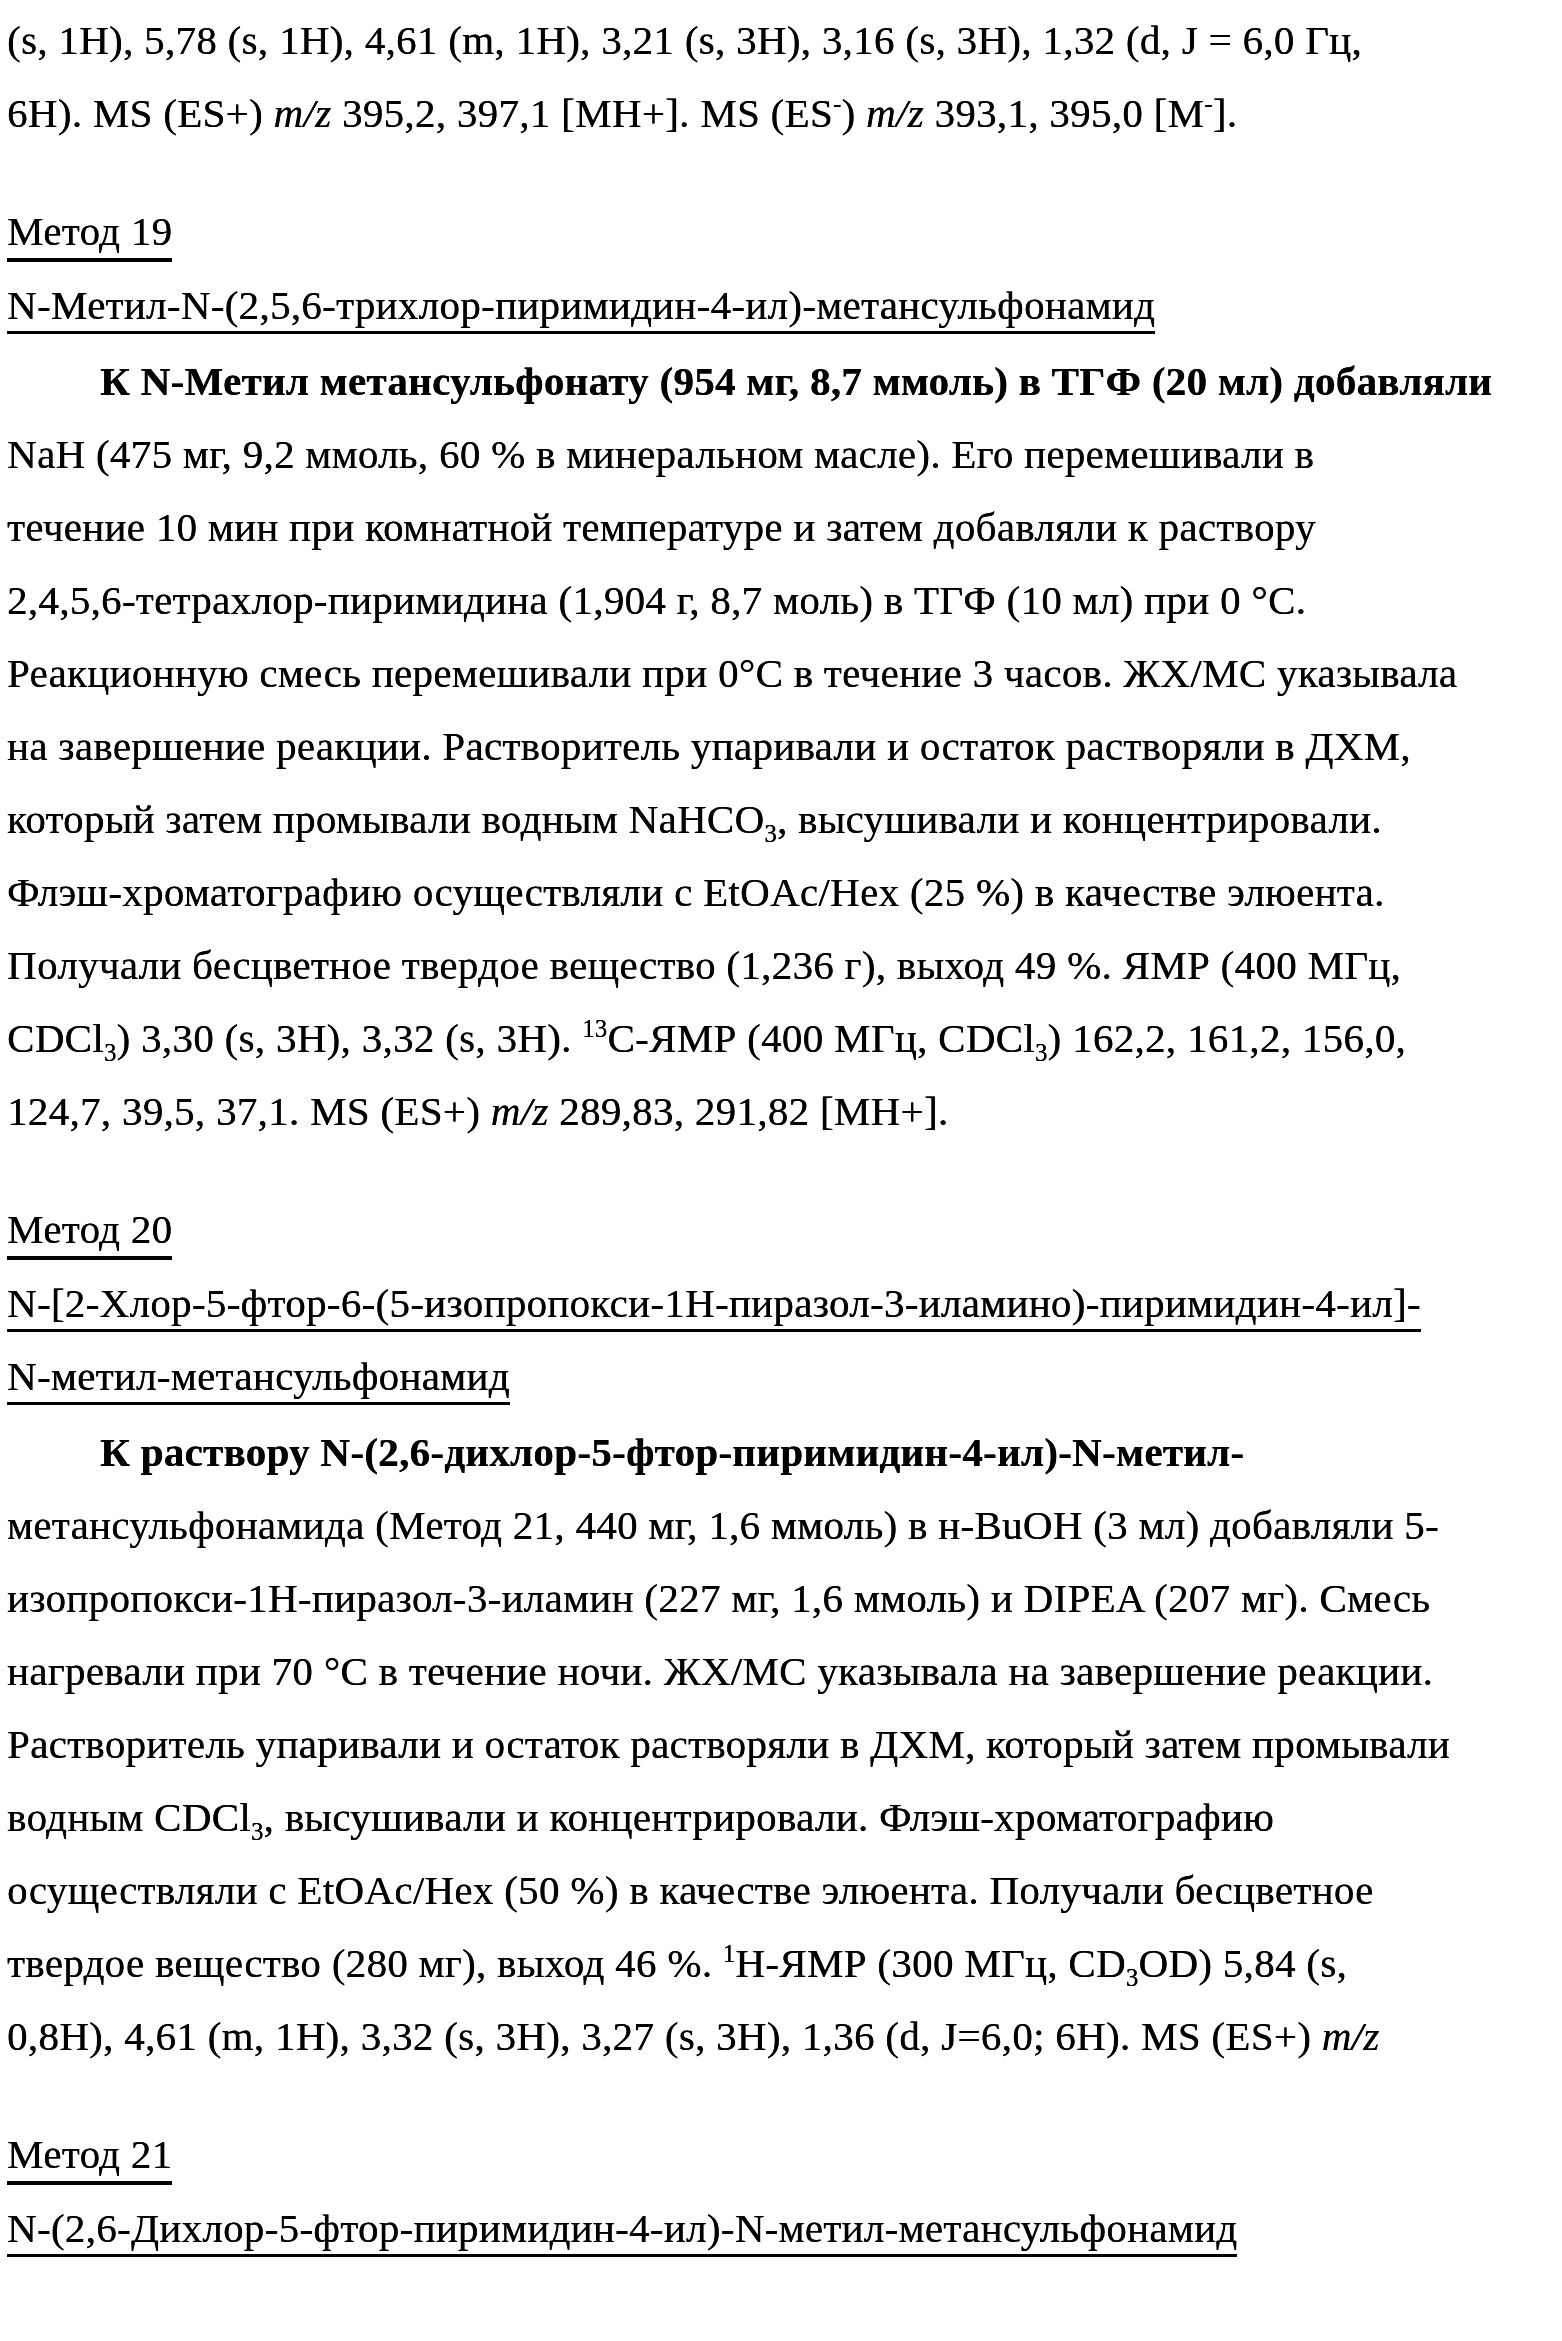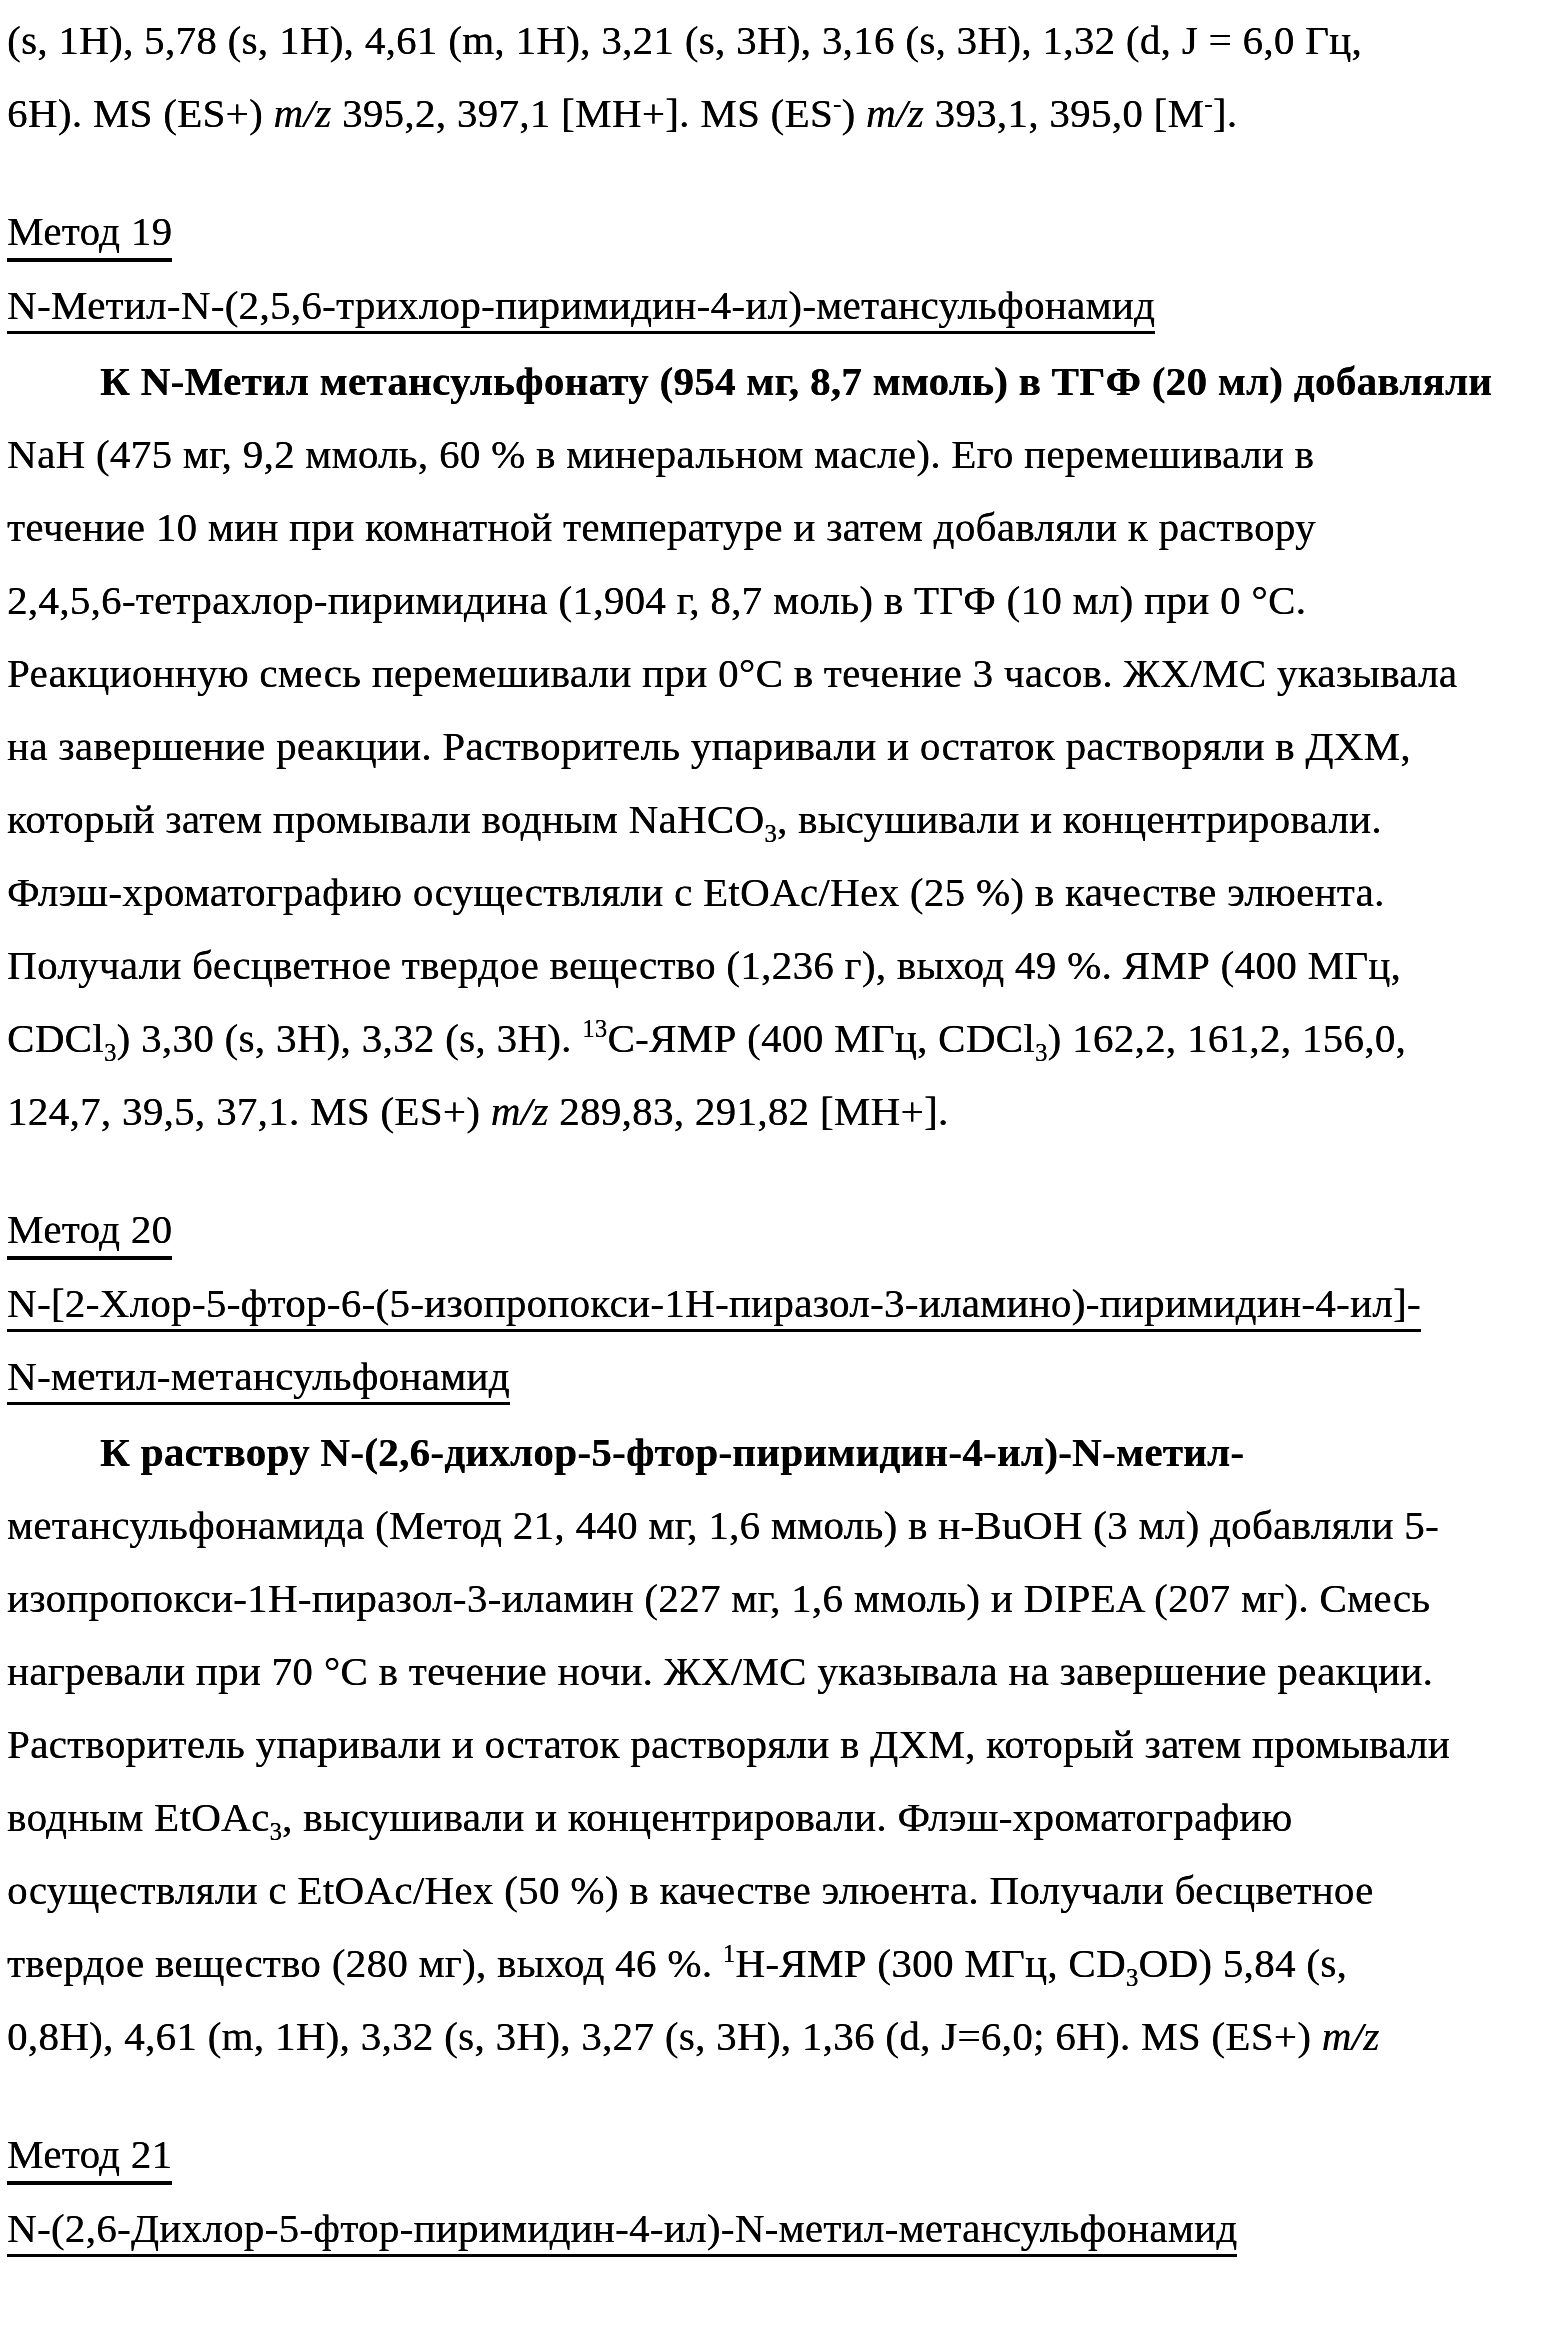--- a/index.html
+++ b/index.html
@@ -79,21 +79,21 @@
     <div class="block block-title">
       <div class="line"><span class="line-inner"><span>N-[2-Хлор-5-фтор-6-(5-изопропокси-1Н-пиразол-3-иламино)-пиримидин-4-ил]-</span></span></div>
       <div class="line"><span class="line-inner"><span>N-метил-метансульфонамид</span></span></div>
     </div>
     <div class="block block-para">
       <div class="line indent"><span class="line-inner"><span>К раствору N-(2,6-дихлор-5-фтор-пиримидин-4-ил)-N-метил-</span></span></div>
       <div class="line"><span class="line-inner"><span>метансульфонамида (Метод 21, 440 мг, 1,6 ммоль) в н-BuOH (3 мл) добавляли 5-</span></span></div>
       <div class="line"><span class="line-inner"><span>изопропокси-1Н-пиразол-3-иламин (227 мг, 1,6 ммоль) и DIPEA (207 мг). Смесь</span></span></div>
       <div class="line"><span class="line-inner"><span>нагревали при 70 °С в течение ночи. ЖХ/МС указывала на завершение реакции.</span></span></div>
       <div class="line"><span class="line-inner"><span>Растворитель упаривали и остаток растворяли в ДХМ, который затем промывали</span></span></div>
-      <div class="line"><span class="line-inner"><span>водным EtOAc</span><sub>3</sub><span>, высушивали и концентрировали. Флэш-хроматографию</span></span></div>
+      <div class="line"><span class="line-inner"><span>водным CDCl</span><sub>3</sub><span>, высушивали и концентрировали. Флэш-хроматографию</span></span></div>
       <div class="line"><span class="line-inner"><span>осуществляли с EtOAc/Hex (50 %) в качестве элюента. Получали бесцветное</span></span></div>
       <div class="line"><span class="line-inner"><span>твердое вещество (280 мг), выход 46 %. </span><sup>1</sup><span>Н-ЯМР (300 МГц, CD</span><sub>3</sub><span>OD) 5,84 (s,</span></span></div>
       <div class="line"><span class="line-inner"><span>0,8H), 4,61 (m, 1H), 3,32 (s, 3H), 3,27 (s, 3H), 1,36 (d, J=6,0; 6H). MS (ES+) </span><span class="seg-i">m/z</span></span></div>
     </div>
     <div class="block block-heading">
       <div class="line"><span class="line-inner"><span>Метод 21</span></span></div>
     </div>
     <div class="block block-title">
       <div class="line"><span class="line-inner"><span>N-(2,6-Дихлор-5-фтор-пиримидин-4-ил)-N-метил-метансульфонамид</span></span></div>
     </div>

